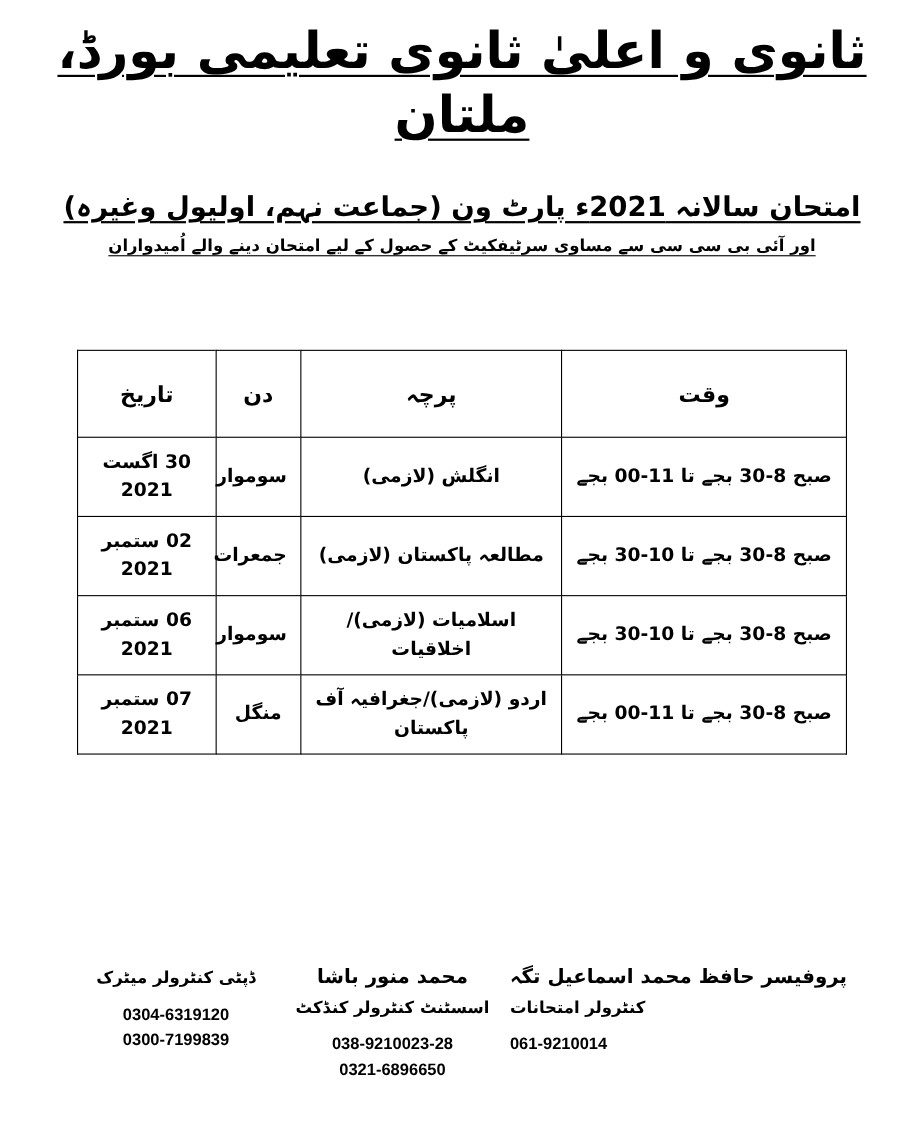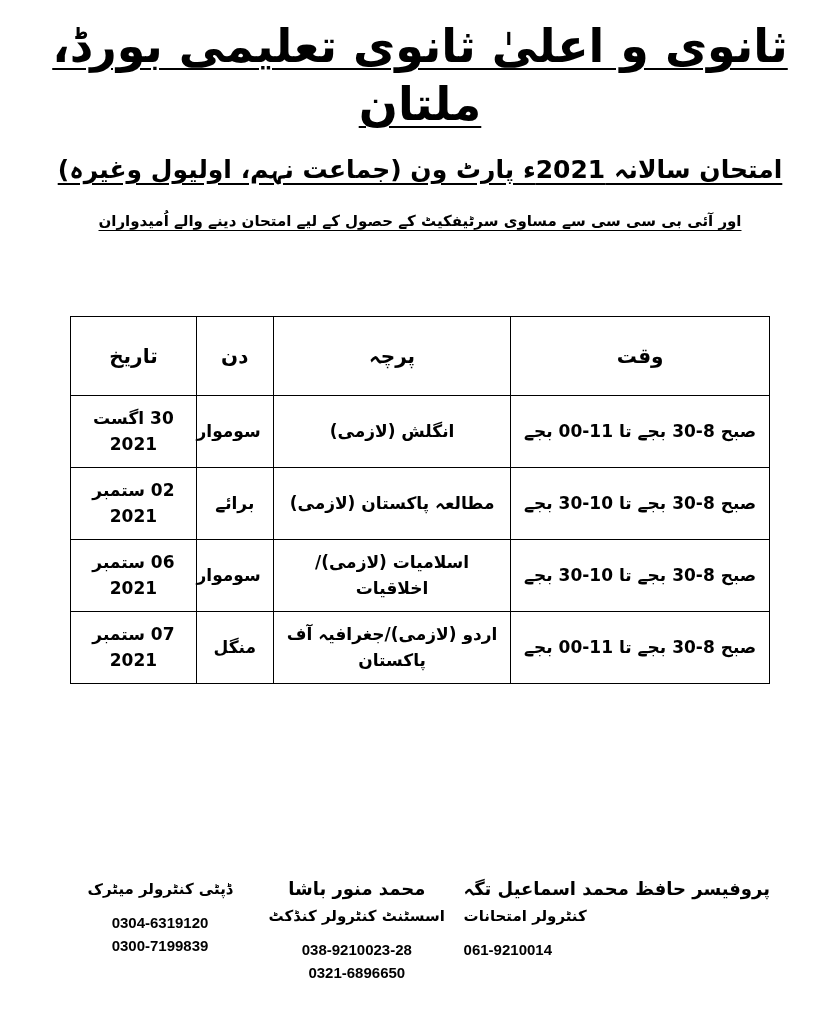--- a/index.html
+++ b/index.html
@@ -41,28 +41,28 @@
   .subtitle-1 {
     font-size: 23px;
     font-weight: 700;
     margin-top: 22px;
     text-decoration: underline;
     text-underline-offset: 5px;
   }
   .subtitle-2 {
     font-size: 25px;
     font-weight: 700;
-    margin-top: 22px;
+    margin-top: 40px;
     text-decoration: underline;
     text-underline-offset: 5px;
   }
   .subtitle-3 {
     font-size: 15px;
     font-weight: 600;
-    margin-top: 28px;
+    margin-top: 12px;
     text-decoration: underline;
     text-underline-offset: 4px;
   }
 
   
   .table-wrap {
     margin: 86px auto 0 auto;
     width: 700px;
   }
   table.datesheet {
@@ -162,21 +162,21 @@
       <tbody>
         <tr>
           <td>صبح 8-30 بجے تا 11-00 بجے</td>
           <td>انگلش (لازمی)</td>
           <td>سوموار</td>
           <td>30 اگست 2021</td>
         </tr>
         <tr>
           <td>صبح 8-30 بجے تا 10-30 بجے</td>
           <td>مطالعہ پاکستان (لازمی)</td>
-          <td>برائے</td>
+          <td>جمعرات</td>
           <td>02 ستمبر 2021</td>
         </tr>
         <tr>
           <td>صبح 8-30 بجے تا 10-30 بجے</td>
           <td>اسلامیات (لازمی)/اخلاقیات</td>
           <td>سوموار</td>
           <td>06 ستمبر 2021</td>
         </tr>
         <tr>
           <td>صبح 8-30 بجے تا 11-00 بجے</td>

